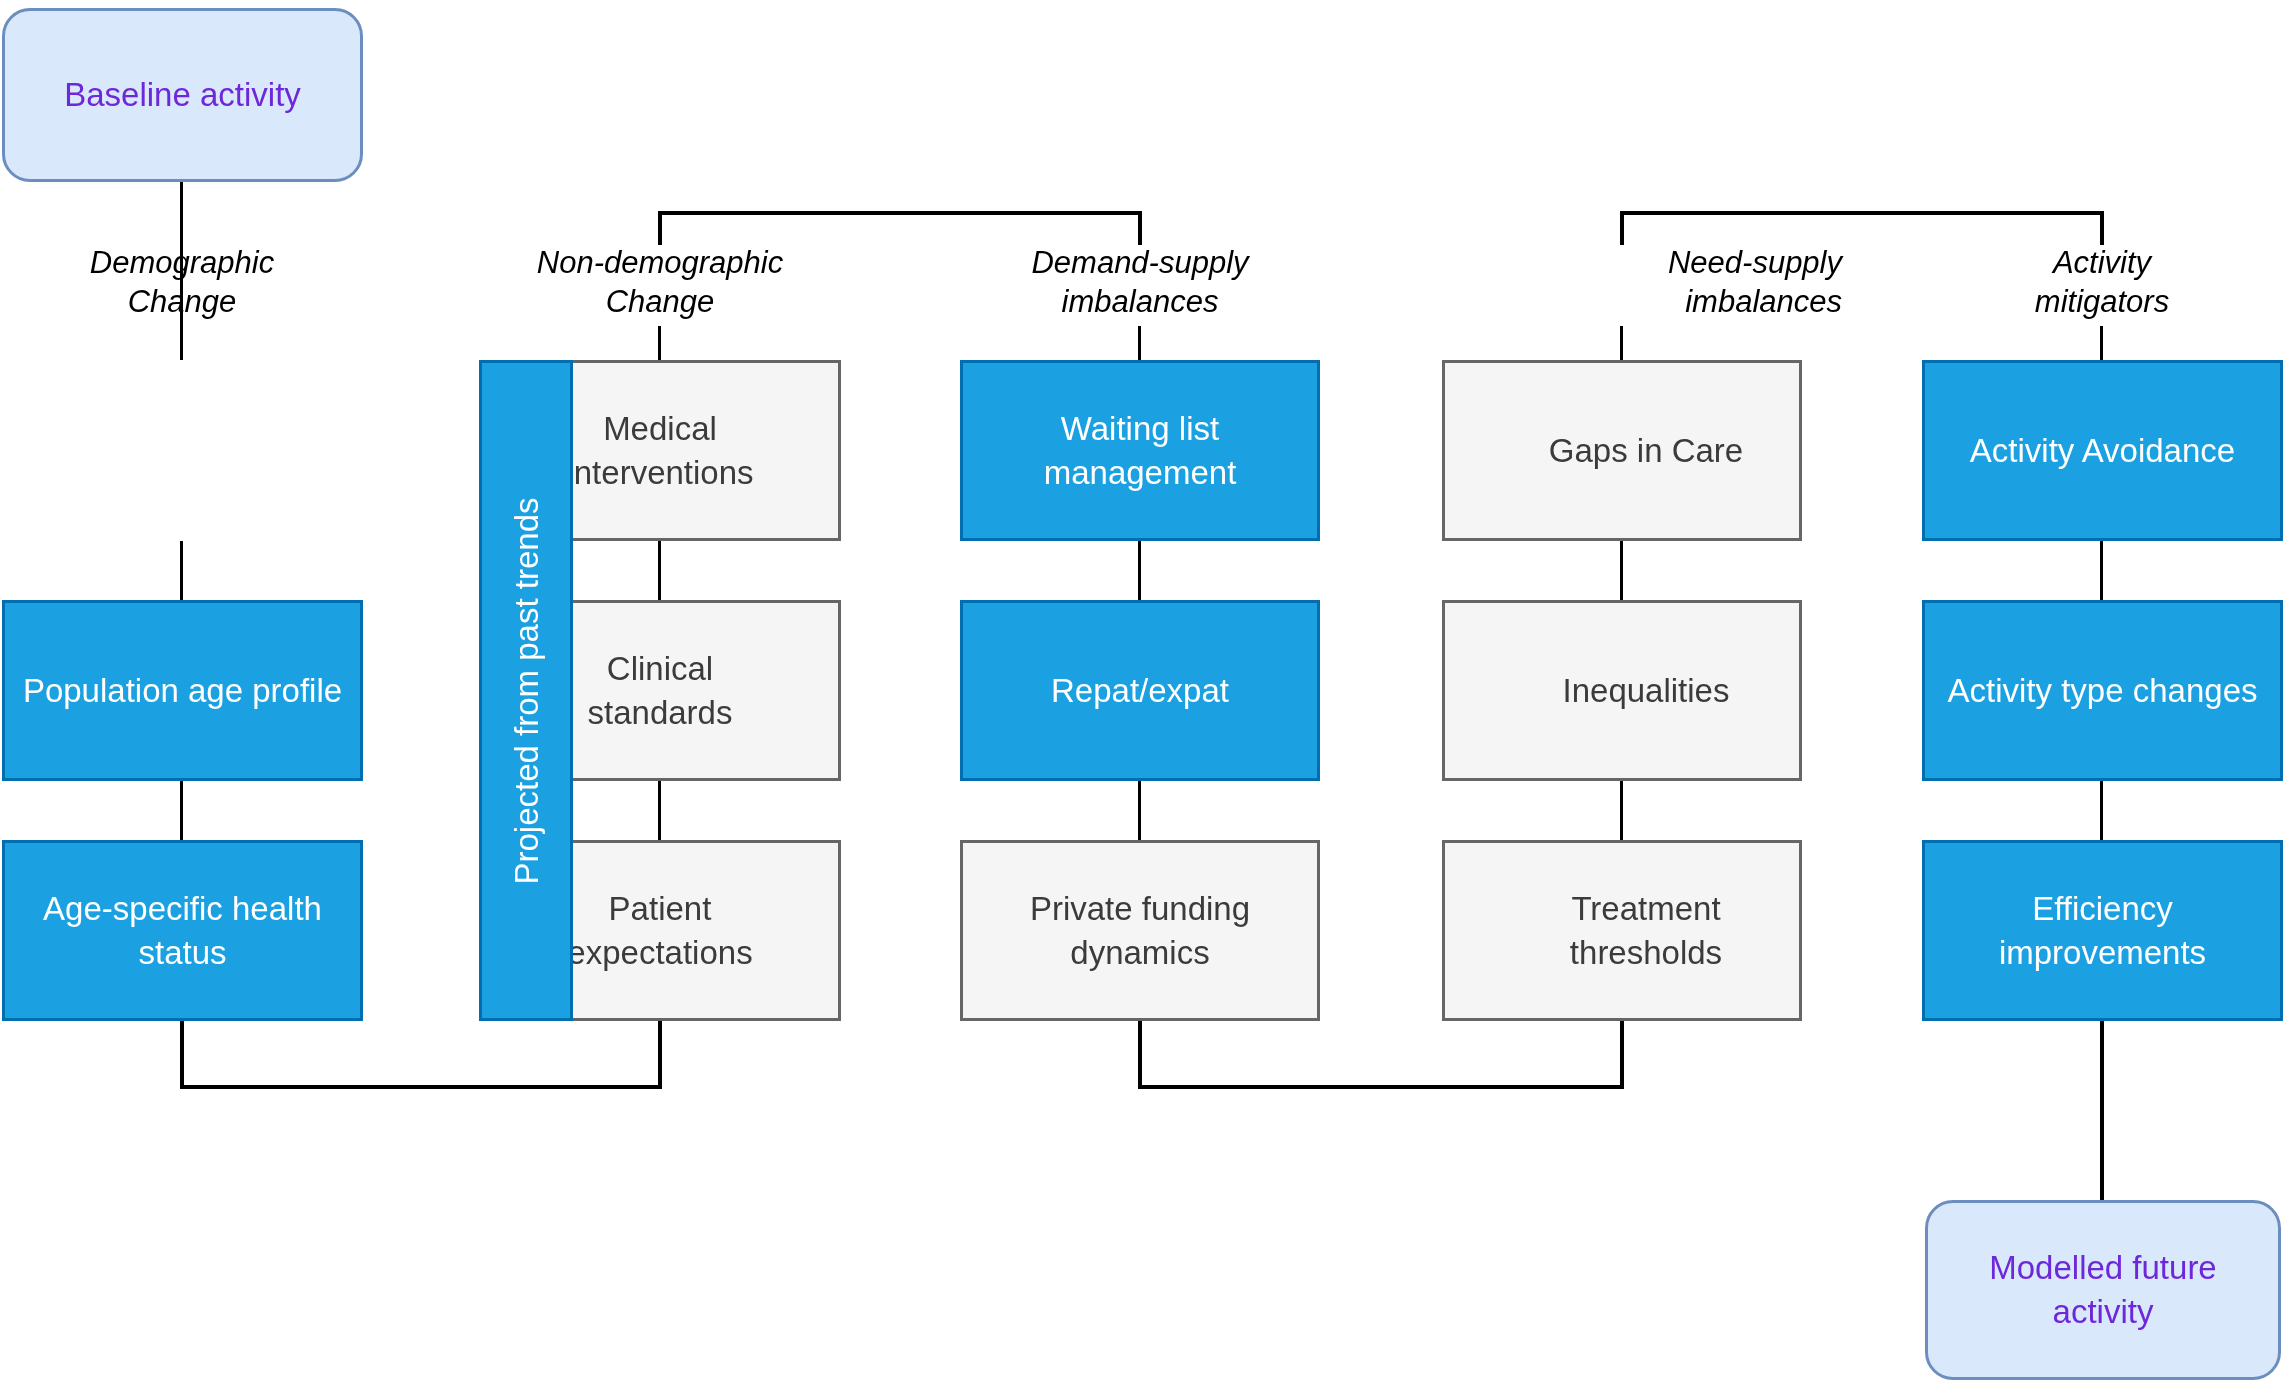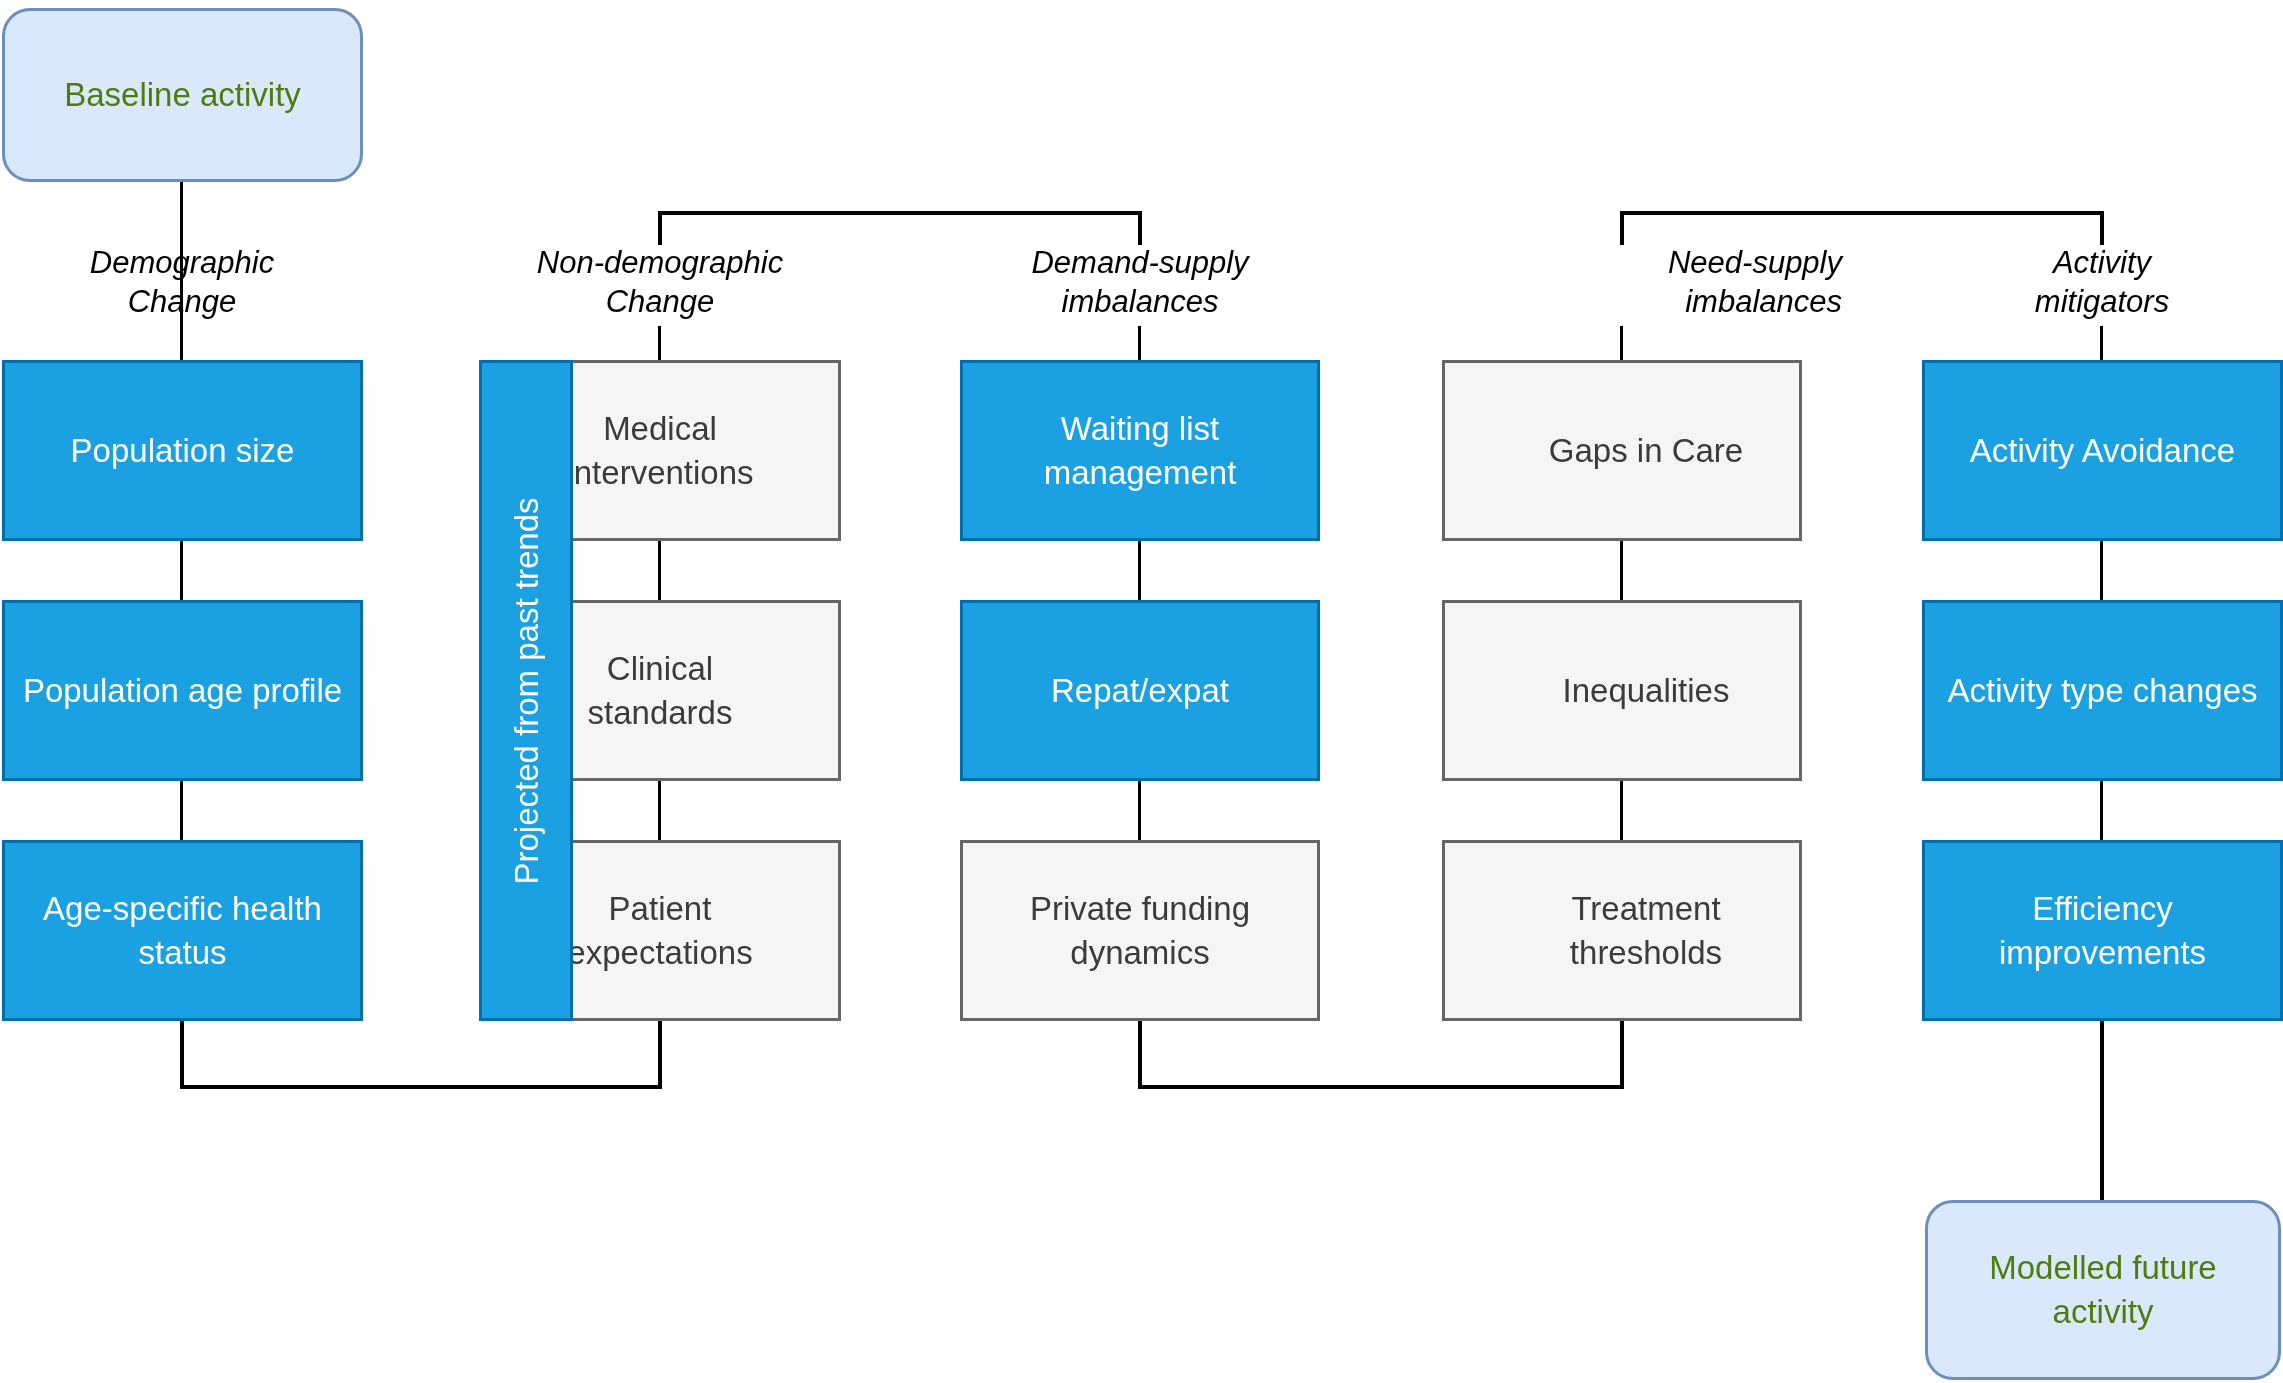--- a/index.html
+++ b/index.html
@@ -41,21 +41,21 @@
   }
   .box.gray {
     background: var(--gray-fill, #f5f5f5);
     border: 3px solid var(--gray-border, #666666);
     color: var(--box-text-dark, #3b3b3b);
   }
   .box.rounded {
     background: var(--light-blue-fill, #dae8fc);
     border: 3px solid var(--light-blue-border, #6c8ebf);
     border-radius: 28px;
-    color: #4d7c0f;
+    color: #6d28d9;
   }
   
   .hdr {
     position: absolute;
     width: 440px;
     text-align: center;
     font-style: italic;
     font-size: 31px;
     line-height: 39px;
     white-space: pre-line;
@@ -142,21 +142,20 @@
   <div class="line" style="left:180px; top:1021px; width:4px; height:64px;"></div>
   <div class="line" style="left:180px; top:1085px; width:482px; height:4px;"></div>
   <div class="line" style="left:658px; top:1021px; width:4px; height:64px;"></div>
 
   <div class="line" style="left:1138px; top:1021px; width:4px; height:64px;"></div>
   <div class="line" style="left:1138px; top:1085px; width:486px; height:4px;"></div>
   <div class="line" style="left:1620px; top:1021px; width:4px; height:64px;"></div>
 
   <div class="line" style="left:2100px; top:1021px; width:4px; height:179px;"></div>
 
-  <div class="box blue c1 r1">Population size</div>
   <div class="box blue c1 r2">Population age profile</div>
   <div class="box blue c1 r3">Age-specific health
 status</div>
 
   <div class="box gray c2 r1">Medical
 interventions</div>
   <div class="box gray c2 r2">Clinical
 standards</div>
   <div class="box gray c2 r3">Patient
 expectations</div>

